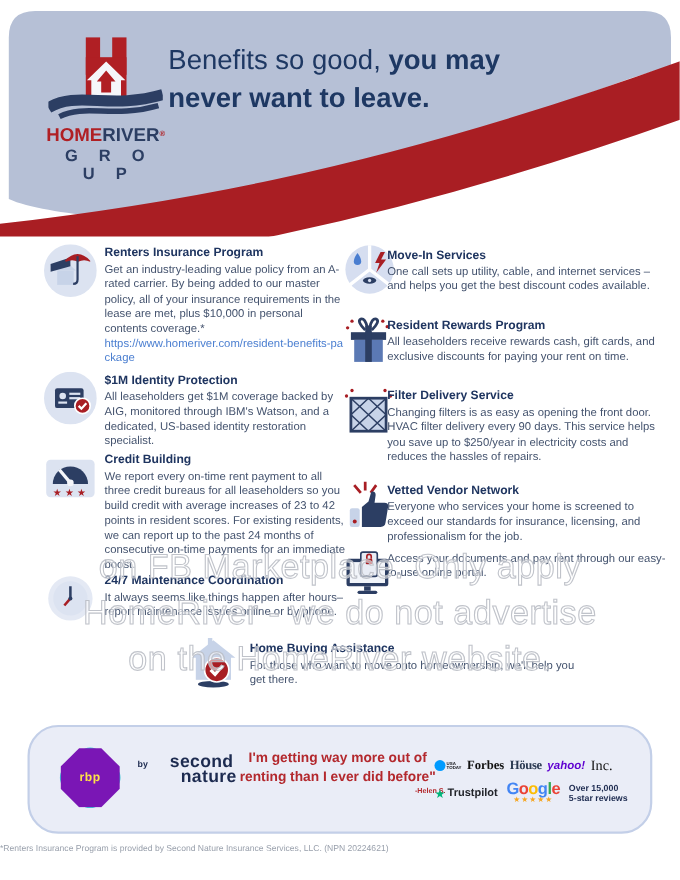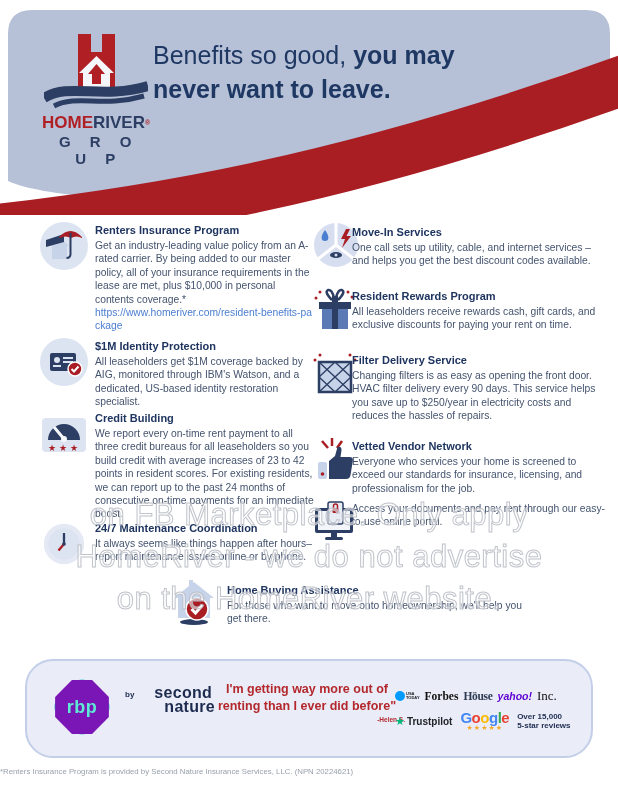--- a/index.html
+++ b/index.html
@@ -39,21 +39,21 @@
     pointer-events:none;}
   
   .bottom-bar{position:absolute;left:25px;top:659px;width:564px;height:95px;
     background:#eaedf7;border:2px solid #c3cfe8;border-radius:28px;}
   .rbp-badge{position:absolute;left:22px;top:13px;width:66px;height:66px;}
   .rbp-teal{position:absolute;left:10px;top:10px;width:46px;height:46px;background:#3ec6d6;
     border-radius:12px;transform:rotate(45deg);}
   .rbp-purple{position:absolute;left:5px;top:5px;width:56px;height:56px;background:#7a16b5;
     clip-path:polygon(32% 2%,68% 2%,98% 32%,98% 68%,68% 98%,32% 98%,2% 68%,2% 32%);
     display:flex;align-items:center;justify-content:center;}
-  .rbp-label{color:#5eead4;font-weight:bold;font-size:18px;letter-spacing:0.5px;}
+  .rbp-label{color:#fde047;font-weight:bold;font-size:11px;letter-spacing:0.5px;}
   .sn-wrap{position:absolute;left:98px;top:25px;display:flex;align-items:flex-start;}
   .sn-by{font-size:8px;color:#1d2b50;margin:4px 20px 0 0;font-weight:bold;}
   .sn-name{font-size:16px;line-height:14px;font-weight:bold;color:#1d2b50;letter-spacing:0.3px;}
   .sn-name div:last-child{padding-left:10px;}
   .quote{position:absolute;left:172px;top:20px;width:216px;text-align:center;}
   .quote-line{font-size:12.5px;line-height:17px;font-weight:bold;color:#b3282d;}
   .quote-attr{font-size:6.5px;color:#b3282d;text-align:right;margin-top:1px;padding-right:10px;font-weight:bold;}
   .press{position:absolute;left:368px;top:0;width:188px;margin-top:26px;}
   .press-row1{display:flex;align-items:center;gap:5px;height:18px;}
   .usat{display:flex;align-items:center;gap:1px;}

